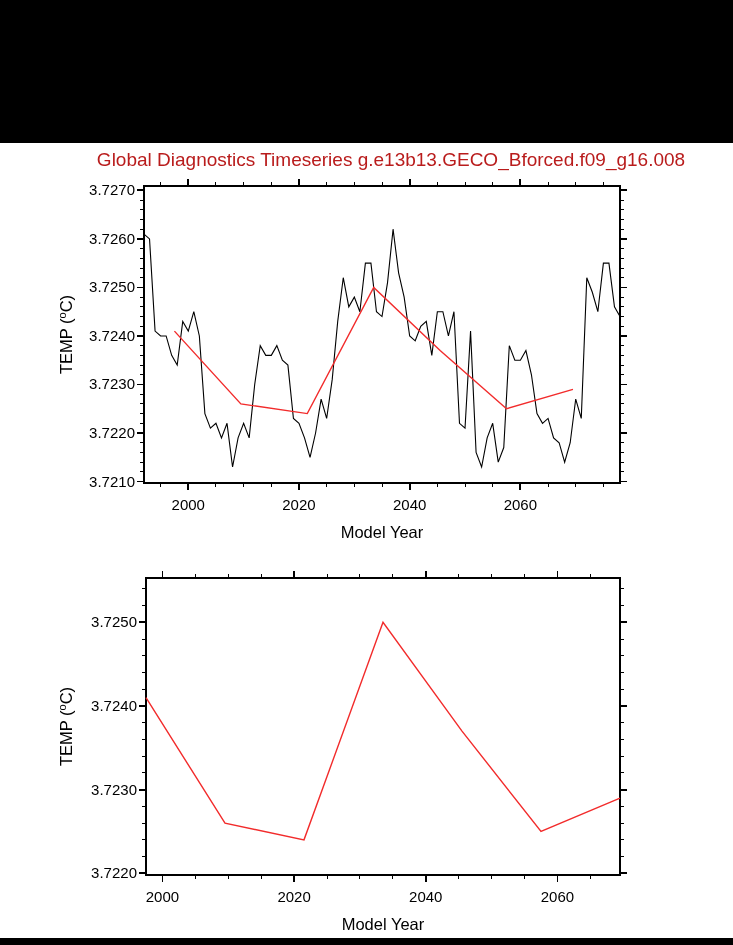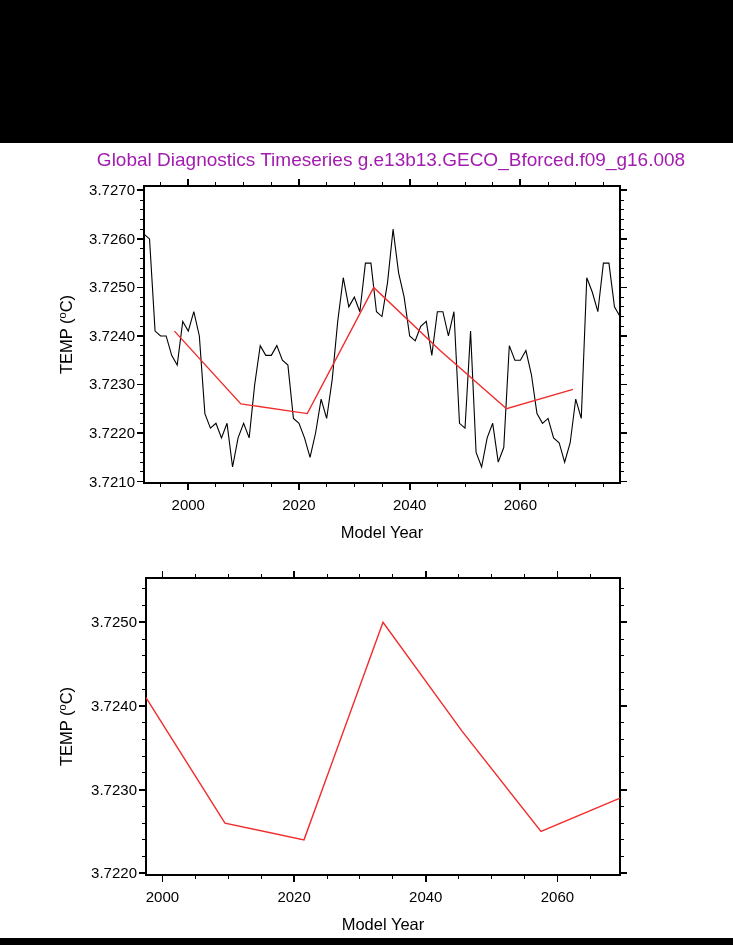--- a/index.html
+++ b/index.html
@@ -5,21 +5,21 @@
   html,body{margin:0;padding:0;}
   body{
     width:733px;height:945px;position:relative;background:#ffffff;overflow:hidden;
     font-family:"Liberation Sans","DejaVu Sans",sans-serif;
   }
   .banner{position:absolute;left:0;width:733px;background:#000;}
   #top-banner{top:0;height:143px;}
   #bottom-banner{top:938px;height:7px;}
   #chart-title{
     position:absolute;top:149px;left:391px;transform:translateX(-50%);
-    font-size:19px;color:#a21caf;white-space:nowrap;letter-spacing:0px;
+    font-size:19px;color:#b91c1c;white-space:nowrap;letter-spacing:0px;
   }
   #plot{position:absolute;left:0;top:0;}
   svg text{font-family:"Liberation Sans","DejaVu Sans",sans-serif;fill:#000;}
 </style>
 </head>
 <body>
 
 <div id="top-banner" class="banner"></div>
 <div id="bottom-banner" class="banner"></div>
 

